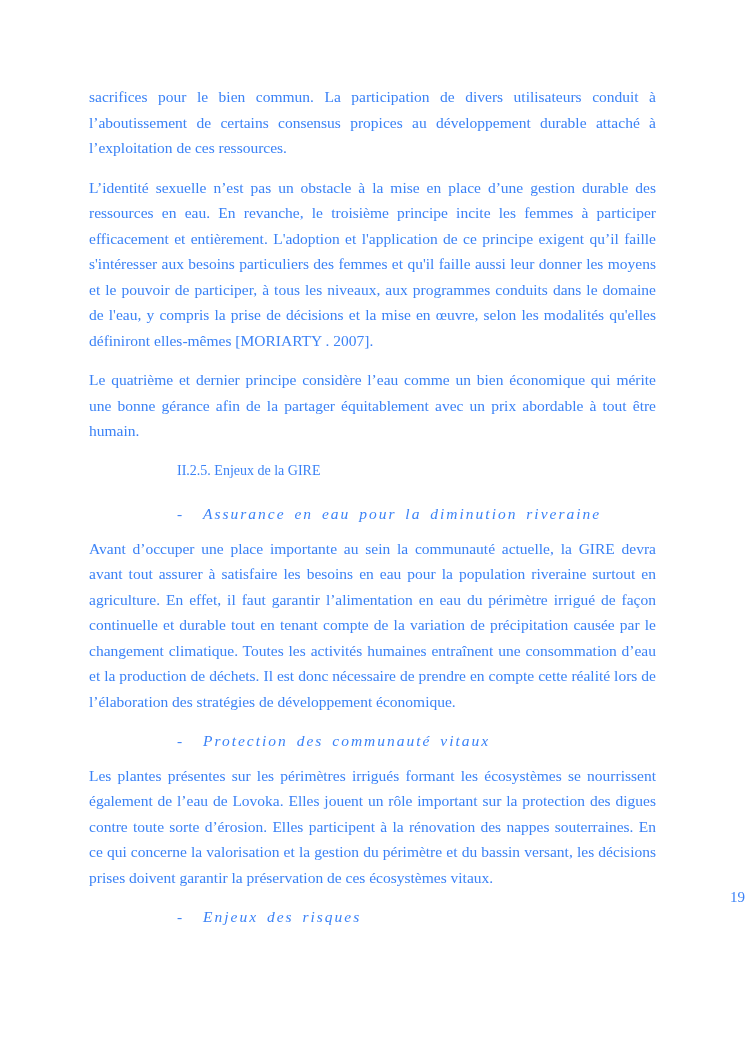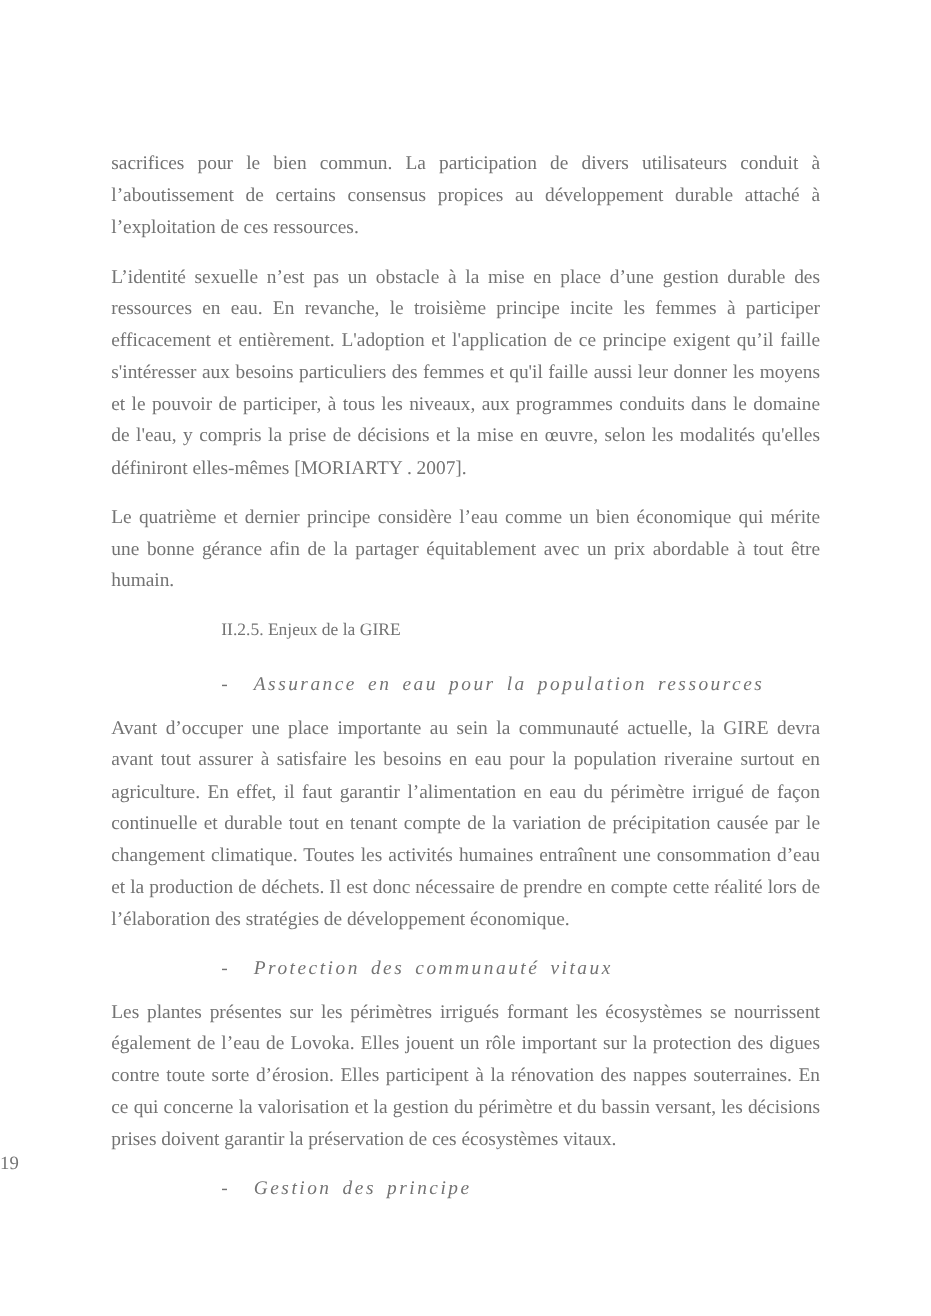--- a/index.html
+++ b/index.html
@@ -6,23 +6,22 @@
     margin: 0;
     padding: 0;
     background: #ffffff;
   }
   .page {
     position: relative;
     width: 745px;
     height: 964px;
     background: #ffffff;
     font-family: "Liberation Serif", "DejaVu Serif", serif;
-    color: #737373;
+    color: #3b82f6;
     overflow: hidden;
-    margin-top: 34px;
   }
   .content {
     position: absolute;
     left: 89px;
     top: 84px;
     width: 567px;
   }
   .para {
     font-size: 15.5px;
     line-height: 25.5px;
@@ -48,52 +47,52 @@
   }
   .bullet .label {
     letter-spacing: 2px;
     word-spacing: 3px;
   }
   .page-number {
     position: absolute;
     left: 0;
     right: 0;
     bottom: 57px;
-    text-align: left;
+    text-align: right;
     font-size: 15px;
     line-height: 20px;
   }
 </style>
 </head>
 <body>
 
 <div class="page">
   <div class="content">
 
     <p class="para">sacrifices pour le bien commun. La participation  de divers utilisateurs  conduit à l’aboutissement de certains consensus propices  au développement durable attaché  à l’exploitation de ces ressources.</p>
 
     <p class="para">L’identité sexuelle n’est pas un obstacle à la mise en place d’une gestion durable des ressources en eau. En revanche, le troisième principe incite les femmes à participer efficacement et entièrement. L'adoption et l'application de ce principe exigent qu’il faille s'intéresser aux besoins particuliers des femmes et qu'il faille aussi leur donner les moyens et le pouvoir de participer, à tous les niveaux, aux programmes conduits dans le domaine de l'eau, y compris la prise de décisions et la mise en œuvre, selon les modalités qu'elles définiront elles-mêmes [MORIARTY . 2007].</p>
 
     <p class="para">Le quatrième et dernier principe considère l’eau comme un bien économique qui mérite une bonne gérance afin de la partager équitablement avec un prix abordable à tout être humain.</p>
 
     <h3 class="heading">II.2.5. Enjeux de la GIRE</h3>
 
     <div class="bullet">
-      <span class="marker">-</span><span class="label">Assurance en eau pour la population ressources</span>
+      <span class="marker">-</span><span class="label">Assurance en eau pour la diminution riveraine</span>
     </div>
 
     <p class="para">Avant d’occuper une place importante au sein la communauté actuelle, la GIRE devra avant tout assurer à satisfaire les besoins en eau pour la population riveraine surtout en agriculture. En effet, il faut garantir l’alimentation en eau du périmètre irrigué de façon continuelle et durable tout en tenant compte de la variation de précipitation causée par le changement climatique. Toutes les activités humaines entraînent une consommation d’eau et la production de déchets. Il est donc nécessaire de prendre en compte cette réalité lors de l’élaboration des stratégies de développement économique.</p>
 
     <div class="bullet">
       <span class="marker">-</span><span class="label">Protection des communauté vitaux</span>
     </div>
 
     <p class="para">Les plantes présentes sur les périmètres irrigués formant les écosystèmes se nourrissent également de l’eau de Lovoka. Elles jouent un rôle important sur la protection des digues contre toute sorte d’érosion. Elles participent à la rénovation des nappes souterraines. En ce qui concerne la valorisation et la gestion du périmètre et du bassin versant, les décisions prises doivent garantir la préservation de ces écosystèmes vitaux.</p>
 
     <div class="bullet">
-      <span class="marker">-</span><span class="label">Gestion des principe</span>
+      <span class="marker">-</span><span class="label">Enjeux des risques</span>
     </div>
 
 
   </div>
 
   <div class="page-number">19</div>
 </div>
 
 </body></html>

